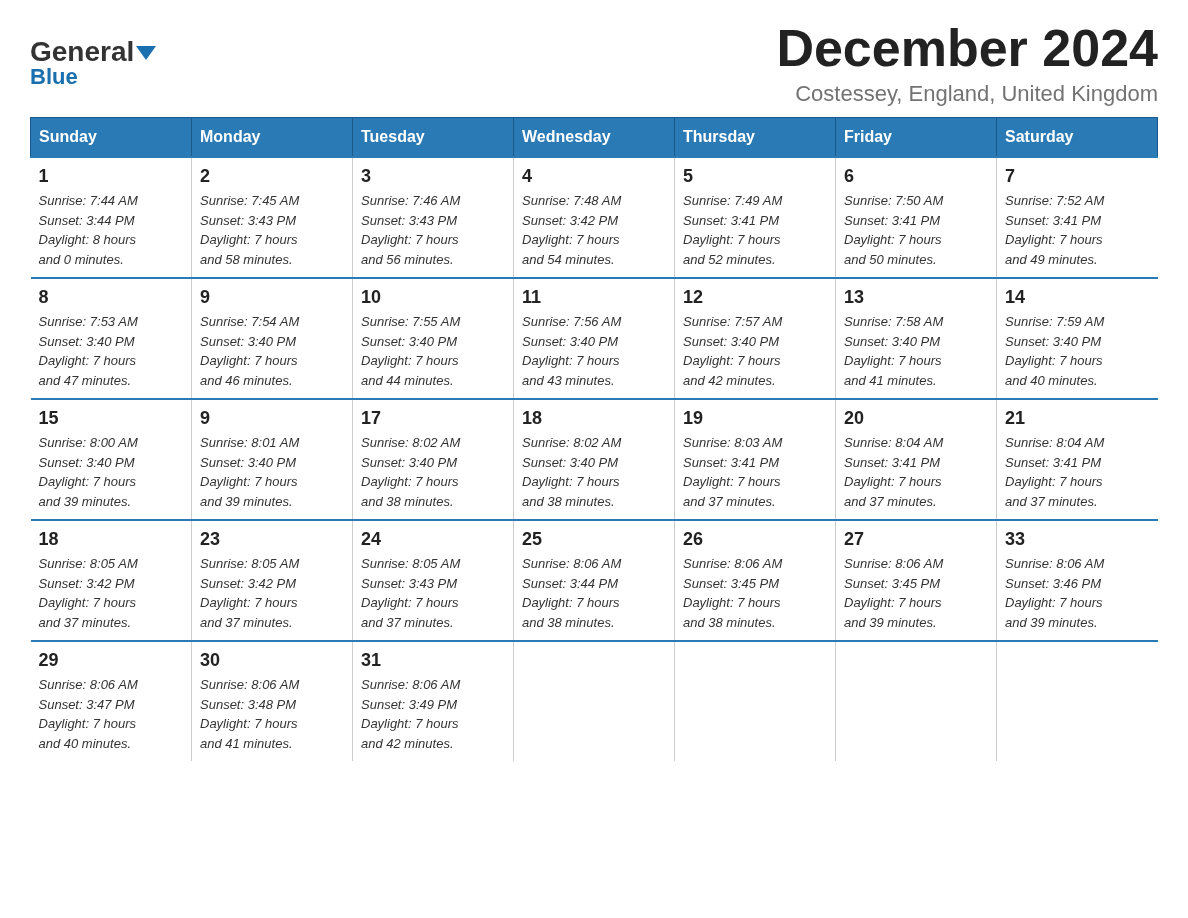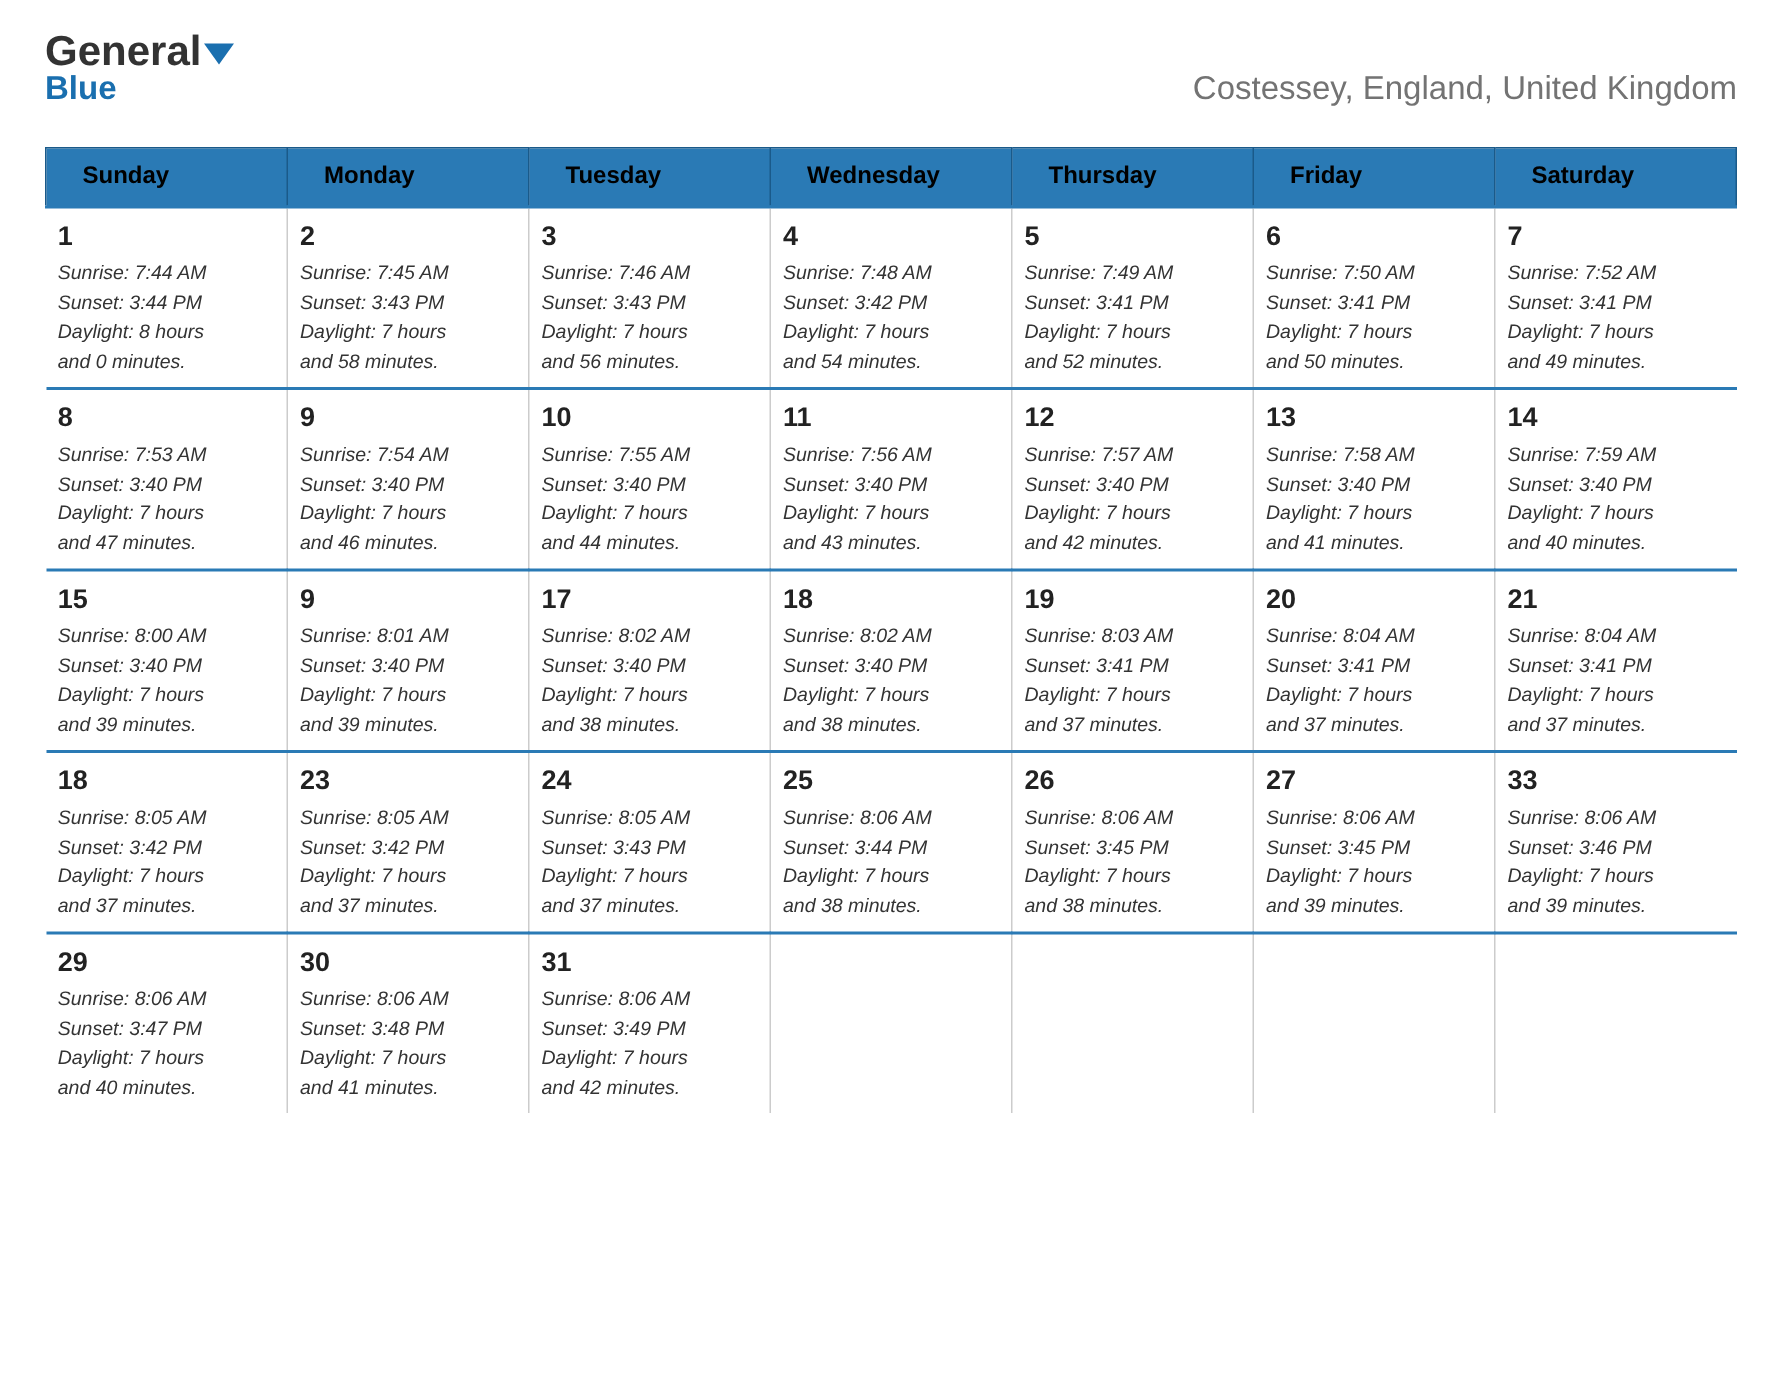--- a/index.html
+++ b/index.html
@@ -6,22 +6,22 @@
     body {
       font-family: Arial, sans-serif;
       background: #fff;
       padding: 20px 30px;
       width: 1188px;
       min-height: 918px;
     }
     .header-row {
       display: flex;
       justify-content: space-between;
-      align-items: flex-end;
-      margin-bottom: 26px;
+      align-items: center;
+      margin-bottom: 10px;
     }
     .logo {
       display: flex;
       flex-direction: column;
       align-items: flex-start;
     }
     .logo-text {
       font-size: 28px;
       font-weight: bold;
       color: #333;
@@ -59,24 +59,24 @@
     }
     .calendar {
       width: 100%;
       border-collapse: collapse;
       margin-top: 10px;
     }
     .calendar thead tr {
       background-color: #2a7ab5;
     }
     .calendar thead th {
-      color: #000000;
+      color: #ffffff;
       font-size: 16px;
       font-weight: bold;
-      padding: 10px 24px;
+      padding: 10px 8px;
       text-align: left;
       border: 1px solid #1a5a8a;
     }
     .calendar tbody tr {
       border-top: 2px solid #2a7ab5;
     }
     .calendar tbody td {
       vertical-align: top;
       padding: 8px 8px;
       font-size: 13px;
@@ -109,20 +109,21 @@
 <body>
 
 <div class="header-row">
   <div class="logo">
     <div class="logo-text">
       General<span class="logo-triangle"></span>
     </div>
     <div class="logo-line2">Blue</div>
   </div>
   <div class="title-block">
+    <div class="main-title">December 2024</div>
     <div class="subtitle">Costessey, England, United Kingdom</div>
   </div>
 </div>
 
 <table class="calendar">
   <thead>
     <tr>
     <th>Sunday</th>
         <th>Monday</th>
         <th>Tuesday</th>

